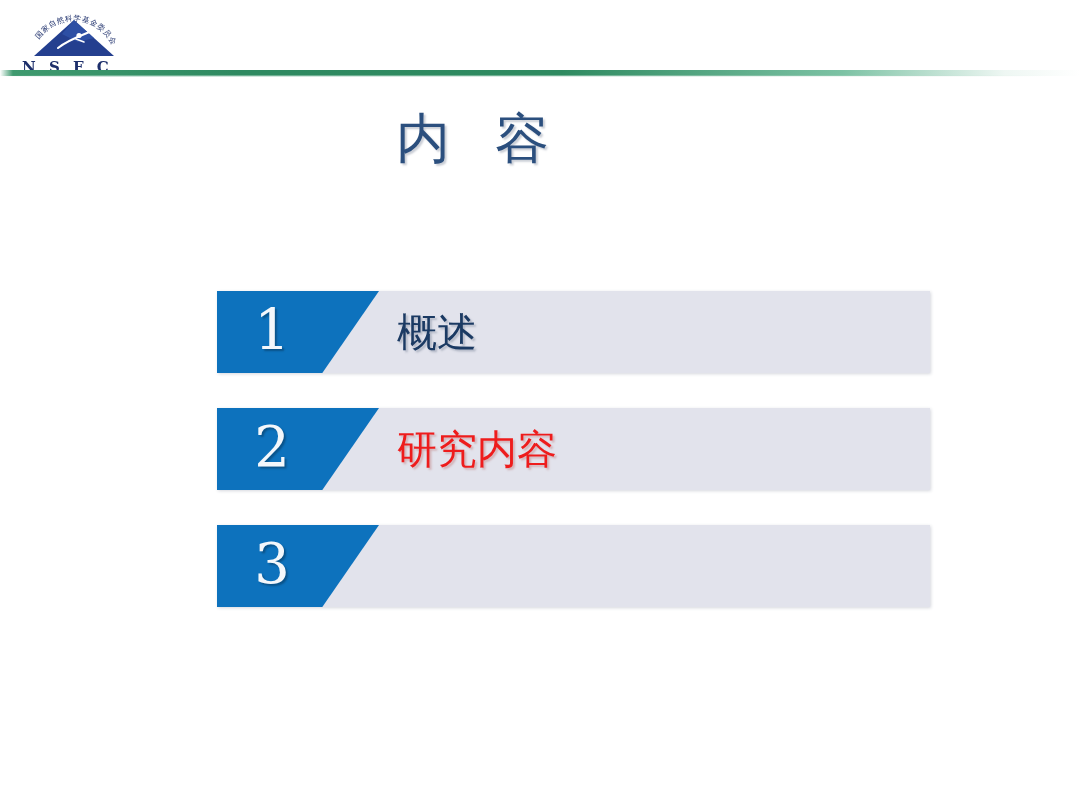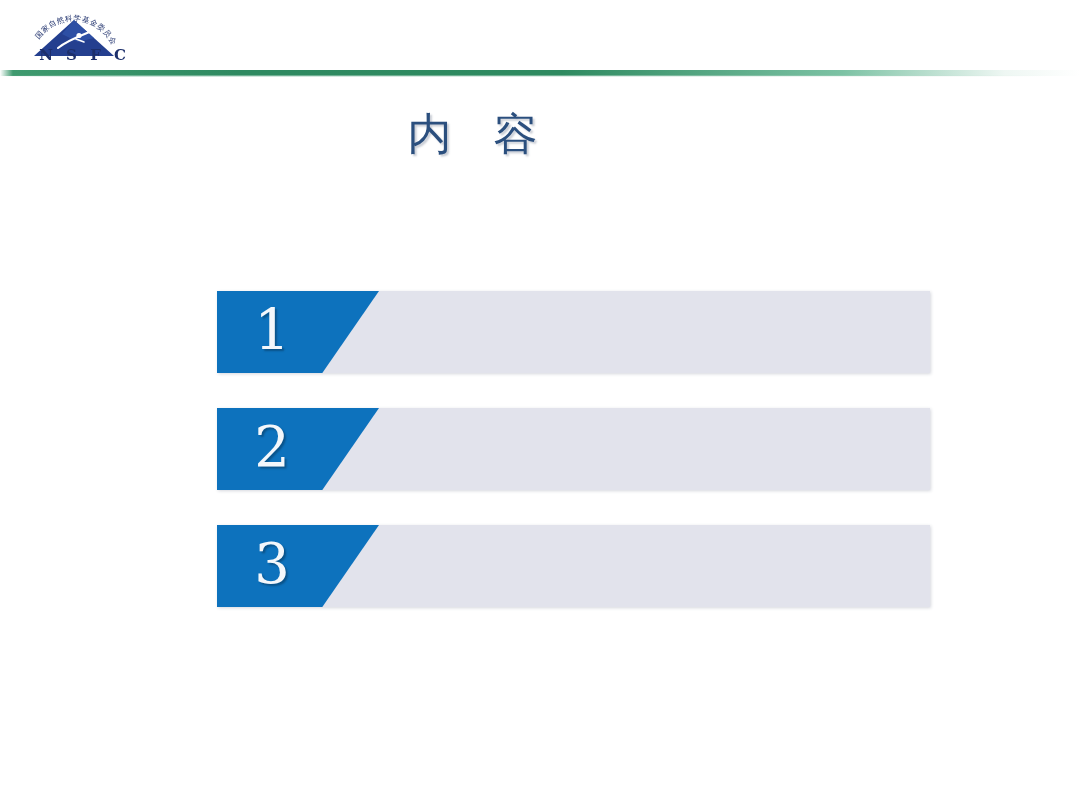--- a/index.html
+++ b/index.html
@@ -76,21 +76,21 @@
   }
 
   
   .page-title {
     position: absolute;
     left: 0;
     top: 112px;
     width: 945px;
     text-align: center;
     font-family: "DejaVu Sans", "Liberation Sans", sans-serif;
-    font-size: 44px;
+    font-size: 54px;
     font-weight: 400;
     color: #2b4f7e;
     letter-spacing: 14px;
     text-indent: 14px;
     line-height: 1.0;
     text-shadow: 2px 2px 2px rgba(120,130,150,0.40);
     white-space: nowrap;
   }
 
   
@@ -192,42 +192,44 @@
           <textPath href="#arcpath" startOffset="11%">国家自然科学基金委员会</textPath>
         </text>
 
         <path d="M 56,16 L 96,52 L 16,52 Z" fill="#243f8f"></path>
         <path d="M 56,16 L 76,34 L 60,38 L 44,30 Z" fill="#2f52a8" opacity="0.85"></path>
 
         <path d="M 40,44 C 50,36 62,32 74,27" stroke="#ffffff" stroke-width="2.1" fill="none" stroke-linecap="round"></path>
         <circle cx="61" cy="31.5" r="2.6" fill="#ffffff"></circle>
         <path d="M 58,35 L 66,38" stroke="#ffffff" stroke-width="1.6" stroke-linecap="round"></path>
       </svg>
-      <div style="position:absolute;left:0;top:42px;width:112px;text-align:right;
+      <div style="position:absolute;left:0;top:54px;width:112px;text-align:left;
                   font-family:'DejaVu Serif','Liberation Serif',serif;font-size:15px;
                   font-weight:700;color:#1d2f6b;letter-spacing:4px;text-indent:4px;">N S F C</div>
     </div>
 
     <div class="header-rule"></div>
   </div>
 
   <div class="page-title">内 容</div>
 
   <div class="agenda">
 
     <div class="agenda-row">
       <div class="row-bar"></div>
       <div class="row-badge"></div>
       <div class="row-number">1</div>
+      <div class="row-label tone-navy">概述</div>
     </div>
 
     <div class="agenda-row">
       <div class="row-bar"></div>
       <div class="row-badge"></div>
       <div class="row-number">2</div>
+      <div class="row-label tone-red">研究内容</div>
     </div>
 
     <div class="agenda-row">
       <div class="row-bar"></div>
       <div class="row-badge"></div>
       <div class="row-number">3</div>
     </div>
 
   </div>
 

